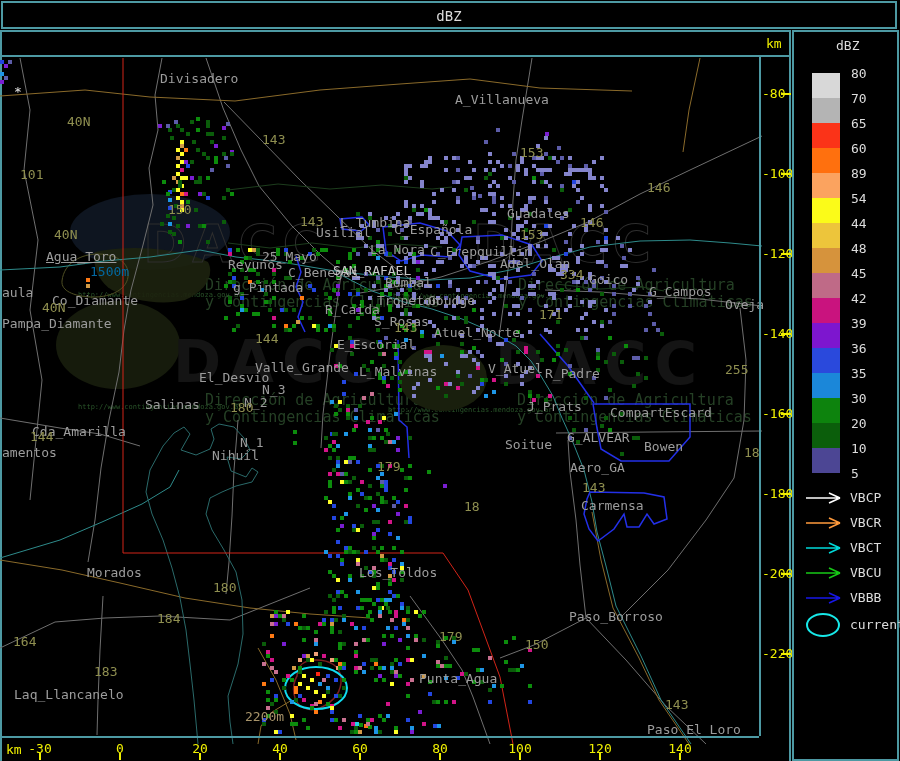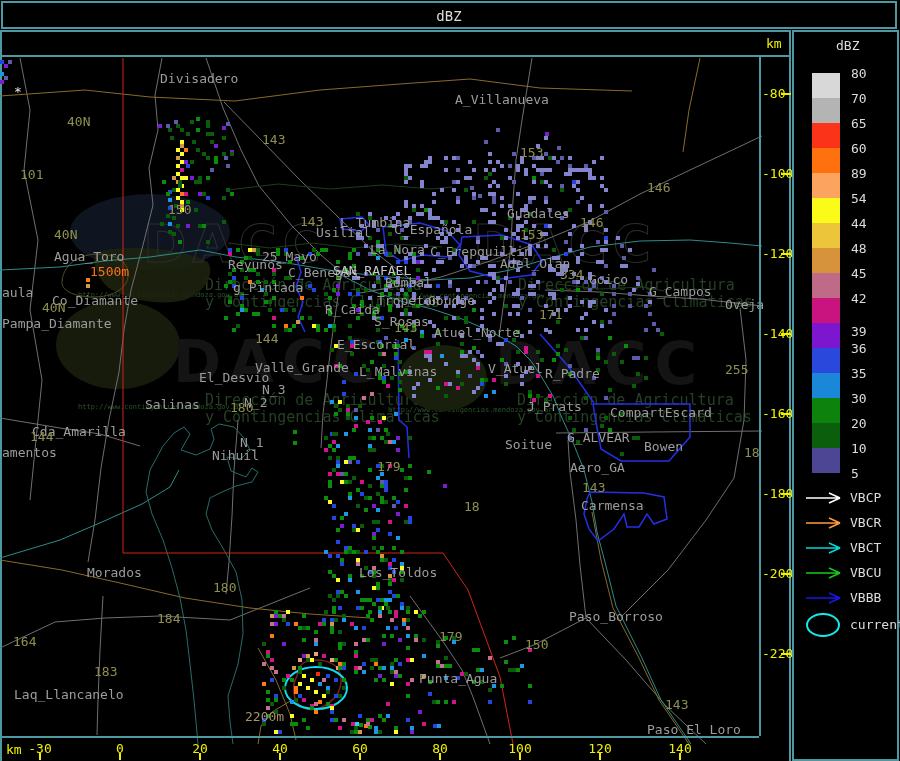--- a/index.html
+++ b/index.html
@@ -13,21 +13,21 @@
   #header-line{position:absolute;left:2px;top:31px;width:787px;height:24px;border-bottom:2px solid #4d99a3;}
   #header-text{position:absolute;left:8px;top:36px;color:#f0f000;font-size:13px;white-space:pre;}
   #header-km{position:absolute;left:766px;top:36px;color:#f0f000;font-size:13px;}
   #map-right-border{position:absolute;left:759px;top:56px;width:2px;height:680px;background:#4d99a3;}
   #map-bottom-border{position:absolute;left:2px;top:736px;width:757px;height:2px;background:#4d99a3;}
   #geo-svg{position:absolute;left:0;top:0;}
   .maplabel{position:absolute;font-size:13px;white-space:pre;line-height:13px;}
   .k-place{color:#9c9c9c;}
   .k-bright{color:#c9c9c9;}
   .k-num{color:#8f8f50;}
-  .k-elev{color:#f97316;}
+  .k-elev{color:#0369a1;}
   .k-tan{color:#a8946a;}
   .k-star{color:#e8e8e8;}
   .wm-line{position:absolute;color:#2c4c2c;font-size:15px;opacity:.85;white-space:pre;}
   .wm-url{position:absolute;color:#2f5f2f;font-size:7px;opacity:.9;white-space:pre;}
   .cell{position:absolute;width:4px;height:4px;}
   .ax-b{position:absolute;top:741px;color:#f0f000;font-size:13px;transform:translateX(-50%);}
   .ax-b-tick{position:absolute;top:753px;width:2px;height:7px;background:#f0f000;}
   .ax-r{position:absolute;left:762px;color:#f0f000;font-size:13px;}
   .ax-r-tick{position:absolute;left:781px;width:10px;height:2px;background:#f0f000;}
   #km-bottom{position:absolute;left:6px;top:742px;color:#f0f000;font-size:13px;}
@@ -1524,21 +1524,21 @@
       <div class="cell" style="left: 636px; top: 436px; background: rgb(10, 92, 10);"></div>
       <div class="cell" style="left: 604px; top: 416px; background: rgb(10, 92, 10);"></div>
       <div class="cell" style="left: 568px; top: 416px; background: rgb(10, 92, 10);"></div>
       <div class="cell" style="left: 632px; top: 436px; background: rgb(10, 92, 10);"></div>
       <div class="cell" style="left: 584px; top: 428px; background: rgb(92, 92, 168);"></div>
       <div class="cell" style="left: 600px; top: 424px; background: rgb(10, 92, 10);"></div>
     </div>
   <div id="labels-layer">
       <div class="maplabel k-place" style="left: 160px; top: 72px;">Divisadero</div>
       <div class="maplabel k-place" style="left: 455px; top: 93px;">A_Villanueva</div>
-      <div class="maplabel k-place" style="left: 54px; top: 250px;">Agua_Toro</div>
+      <div class="maplabel k-place" style="left: 46px; top: 250px; text-decoration: underline;">Agua_Toro</div>
       <div class="maplabel k-place" style="left: 262px; top: 250px;">25_Mayo</div>
       <div class="maplabel k-place" style="left: 228px; top: 258px;">Reyunos</div>
       <div class="maplabel k-place" style="left: 288px; top: 266px;">C_Benegas</div>
       <div class="maplabel k-bright" style="left: 333px; top: 264px;">SAN_RAFAEL</div>
       <div class="maplabel k-place" style="left: 233px; top: 281px;">g_Pintada</div>
       <div class="maplabel k-place" style="left: 507px; top: 207px;">Guadales</div>
       <div class="maplabel k-place" style="left: 340px; top: 216px;">L_Tumbina</div>
       <div class="maplabel k-place" style="left: 316px; top: 226px;">Usilial</div>
       <div class="maplabel k-place" style="left: 394px; top: 223px;">C_Española</div>
       <div class="maplabel k-place" style="left: 370px; top: 243px;">La_Nora</div>
@@ -1680,21 +1680,21 @@
       <div class="cb-label" style="top: 66px;">80</div>
       <div class="cb-label" style="top: 91px;">70</div>
       <div class="cb-label" style="top: 116px;">65</div>
       <div class="cb-label" style="top: 141px;">60</div>
       <div class="cb-label" style="top: 166px;">89</div>
       <div class="cb-label" style="top: 191px;">54</div>
       <div class="cb-label" style="top: 216px;">44</div>
       <div class="cb-label" style="top: 241px;">48</div>
       <div class="cb-label" style="top: 266px;">45</div>
       <div class="cb-label" style="top: 291px;">42</div>
-      <div class="cb-label" style="top: 316px; margin-top: 8px;">39</div>
+      <div class="cb-label" style="top: 316px;">39</div>
       <div class="cb-label" style="top: 341px;">36</div>
       <div class="cb-label" style="top: 366px;">35</div>
       <div class="cb-label" style="top: 391px;">30</div>
       <div class="cb-label" style="top: 416px;">20</div>
       <div class="cb-label" style="top: 441px;">10</div>
       <div class="cb-label" style="top: 466px;">5</div>
       <svg width="900" height="761" style="position: absolute; left: 0px; top: 0px;">
         <path d="M806,498 L838,498 M829,493 L840,498 M829,503 L840,498" stroke="#ffffff" stroke-width="1.6" fill="none"></path>
         <path d="M806,523 L838,523 M829,518 L840,523 M829,528 L840,523" stroke="#ff9a3c" stroke-width="1.6" fill="none"></path>
         <path d="M806,548 L838,548 M829,543 L840,548 M829,553 L840,548" stroke="#00d9d9" stroke-width="1.6" fill="none"></path>

